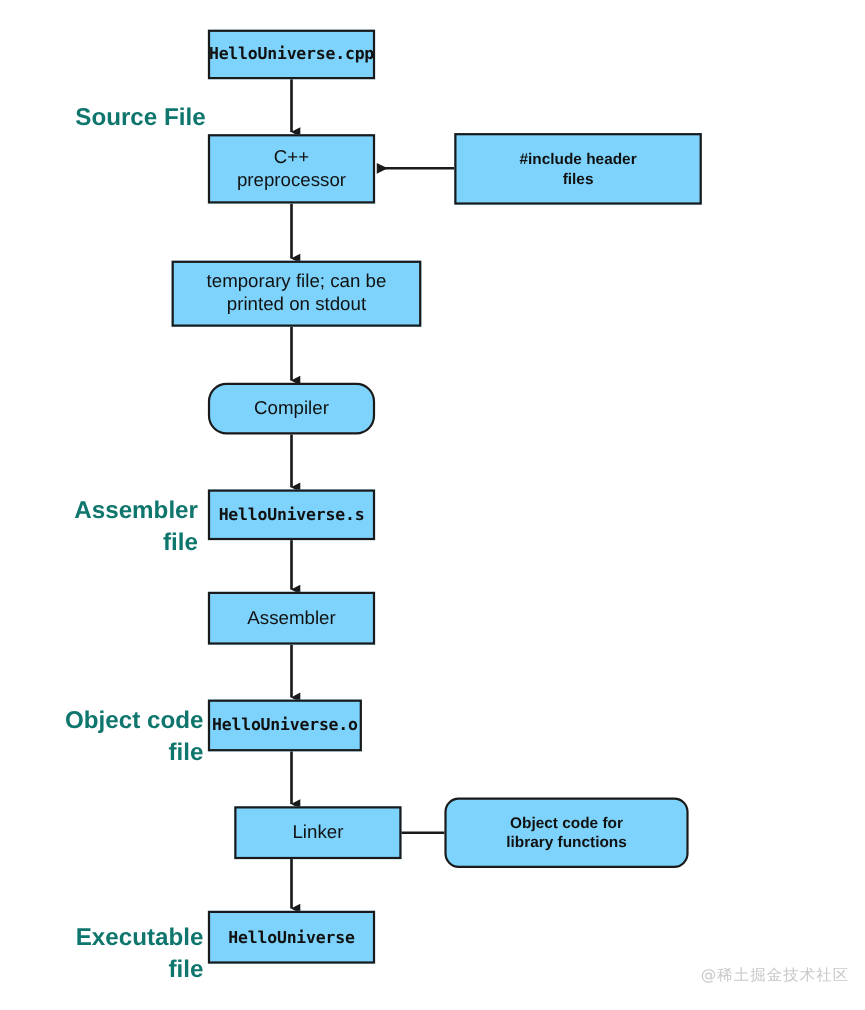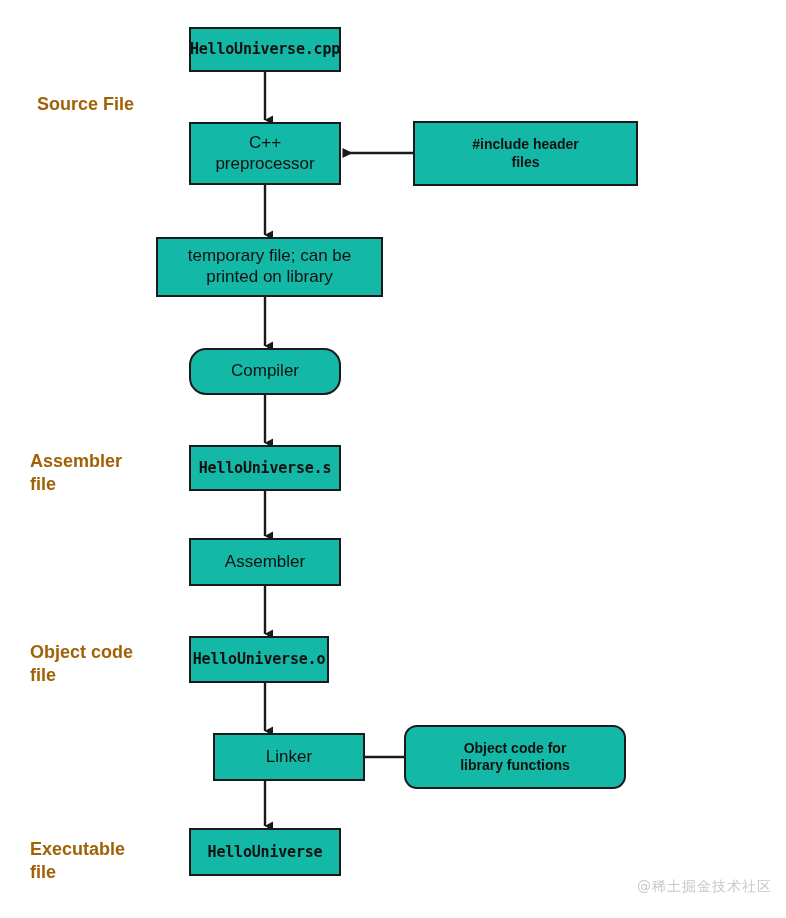--- a/index.html
+++ b/index.html
@@ -14,21 +14,21 @@
     position: relative;
     width: 786px;
     height: 918px;
     background: #ffffff;
     overflow: hidden;
   }
   .node {
     position: absolute;
     box-sizing: border-box;
     border: 2px solid #1a1a1a;
-    background: #14b8a6;
+    background: #7dd3fc;
     display: flex;
     align-items: center;
     justify-content: center;
     text-align: center;
     color: #111111;
     line-height: 1.22;
   }
   .node.mono {
     font-family: "DejaVu Sans Mono", "Liberation Mono", monospace;
     font-weight: 700;
@@ -42,23 +42,23 @@
   }
   .node.bold {
     font-family: "Liberation Sans", sans-serif;
     font-weight: 700;
     font-size: 14px;
   }
   .stage-label {
     position: absolute;
     font-family: "Liberation Sans", sans-serif;
     font-weight: 700;
-    font-size: 18px;
-    color: #a16207;
-    text-align: left;
+    font-size: 22px;
+    color: #0f766e;
+    text-align: right;
     line-height: 1.3;
     white-space: pre-line;
   }
   .conn {
     position: absolute;
     left: 0;
     top: 0;
     width: 786px;
     height: 918px;
     pointer-events: none;
@@ -120,21 +120,21 @@
       <div class="node plain" style="left: 189px; top: 122px; width: 152px; height: 63px;">
         <span class="node-text">C++
 preprocessor</span>
       </div>
       <div class="node bold" style="left: 413px; top: 121px; width: 225px; height: 65px;">
         <span class="node-text">#include header
 files</span>
       </div>
       <div class="node plain" style="left: 156px; top: 237px; width: 227px; height: 60px;">
         <span class="node-text">temporary file; can be
-printed on library</span>
+printed on stdout</span>
       </div>
       <div class="node plain" style="left: 189px; top: 348px; width: 152px; height: 47px; border-radius: 17px;">
         <span class="node-text">Compiler</span>
       </div>
       <div class="node mono" style="left: 189px; top: 445px; width: 152px; height: 46px;">
         <span class="node-text">HelloUniverse.s</span>
       </div>
       <div class="node plain" style="left: 189px; top: 538px; width: 152px; height: 48px;">
         <span class="node-text">Assembler</span>
       </div>

